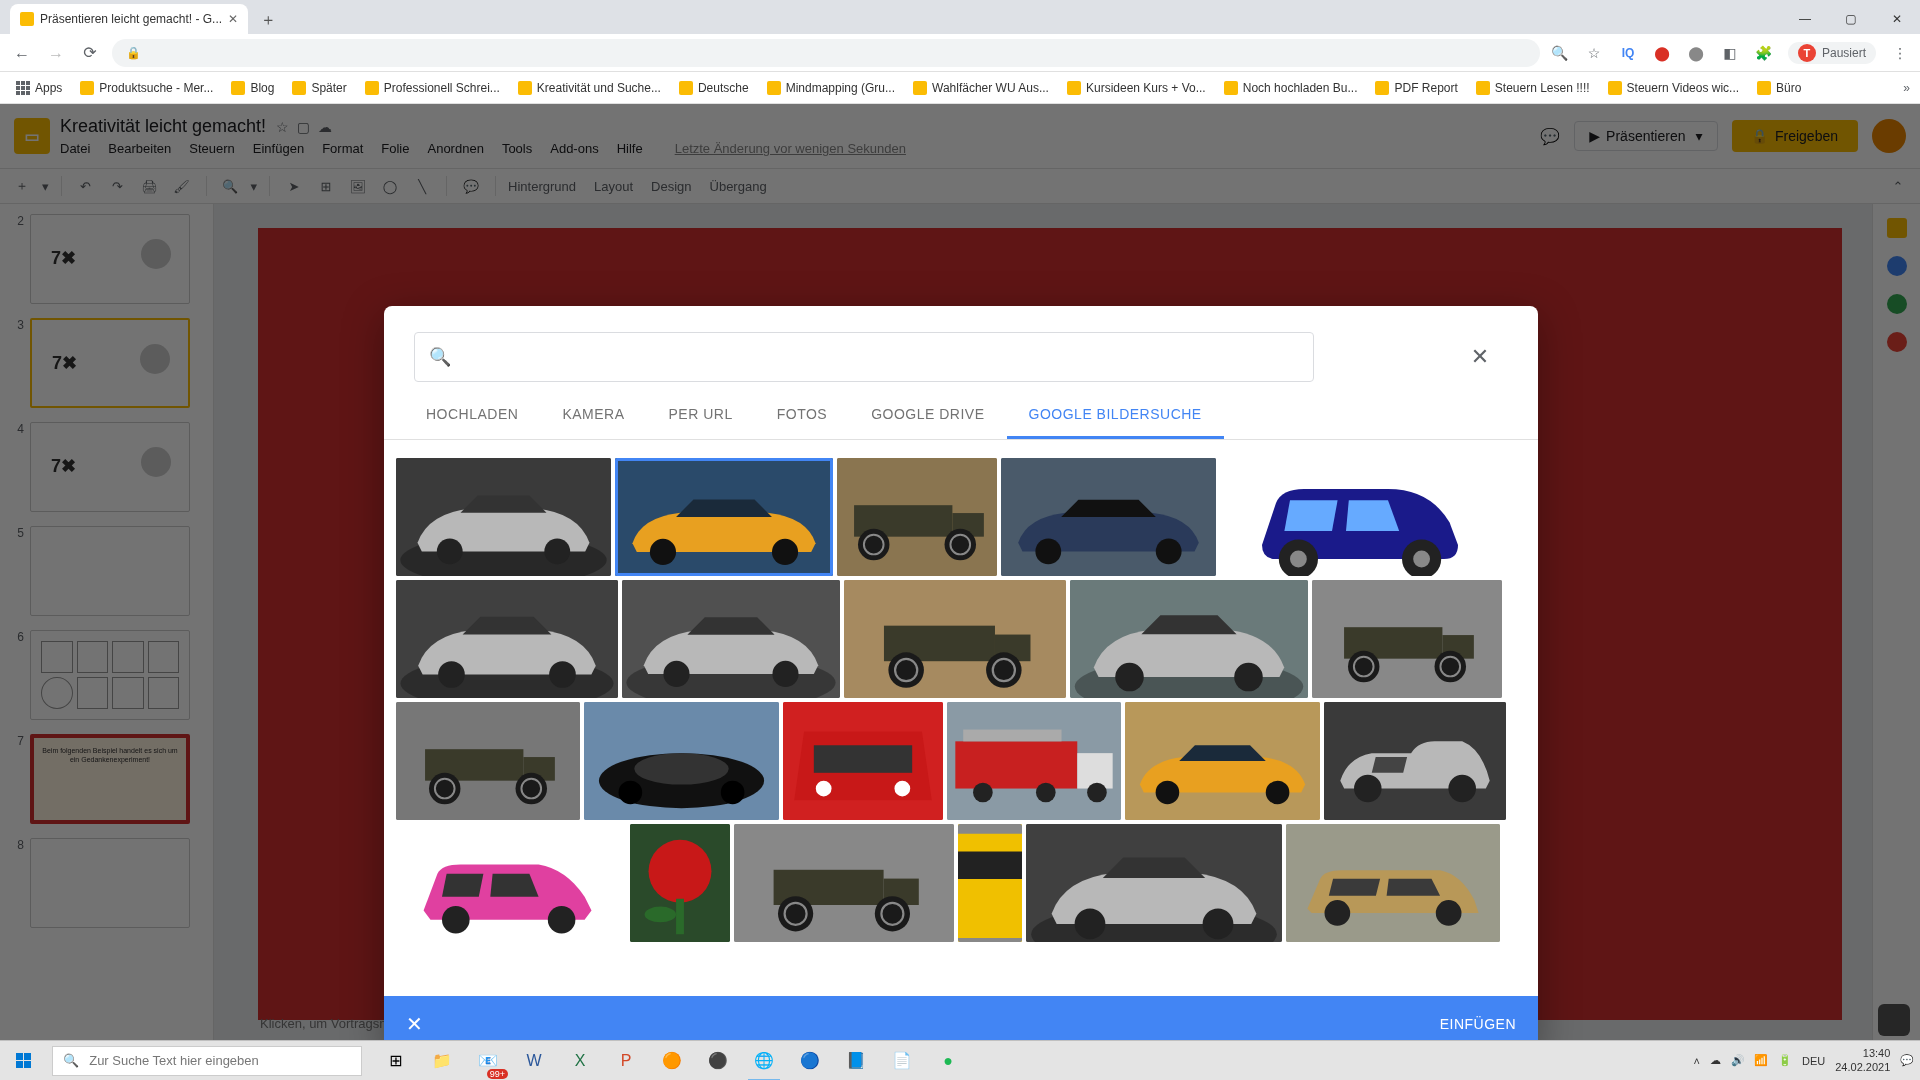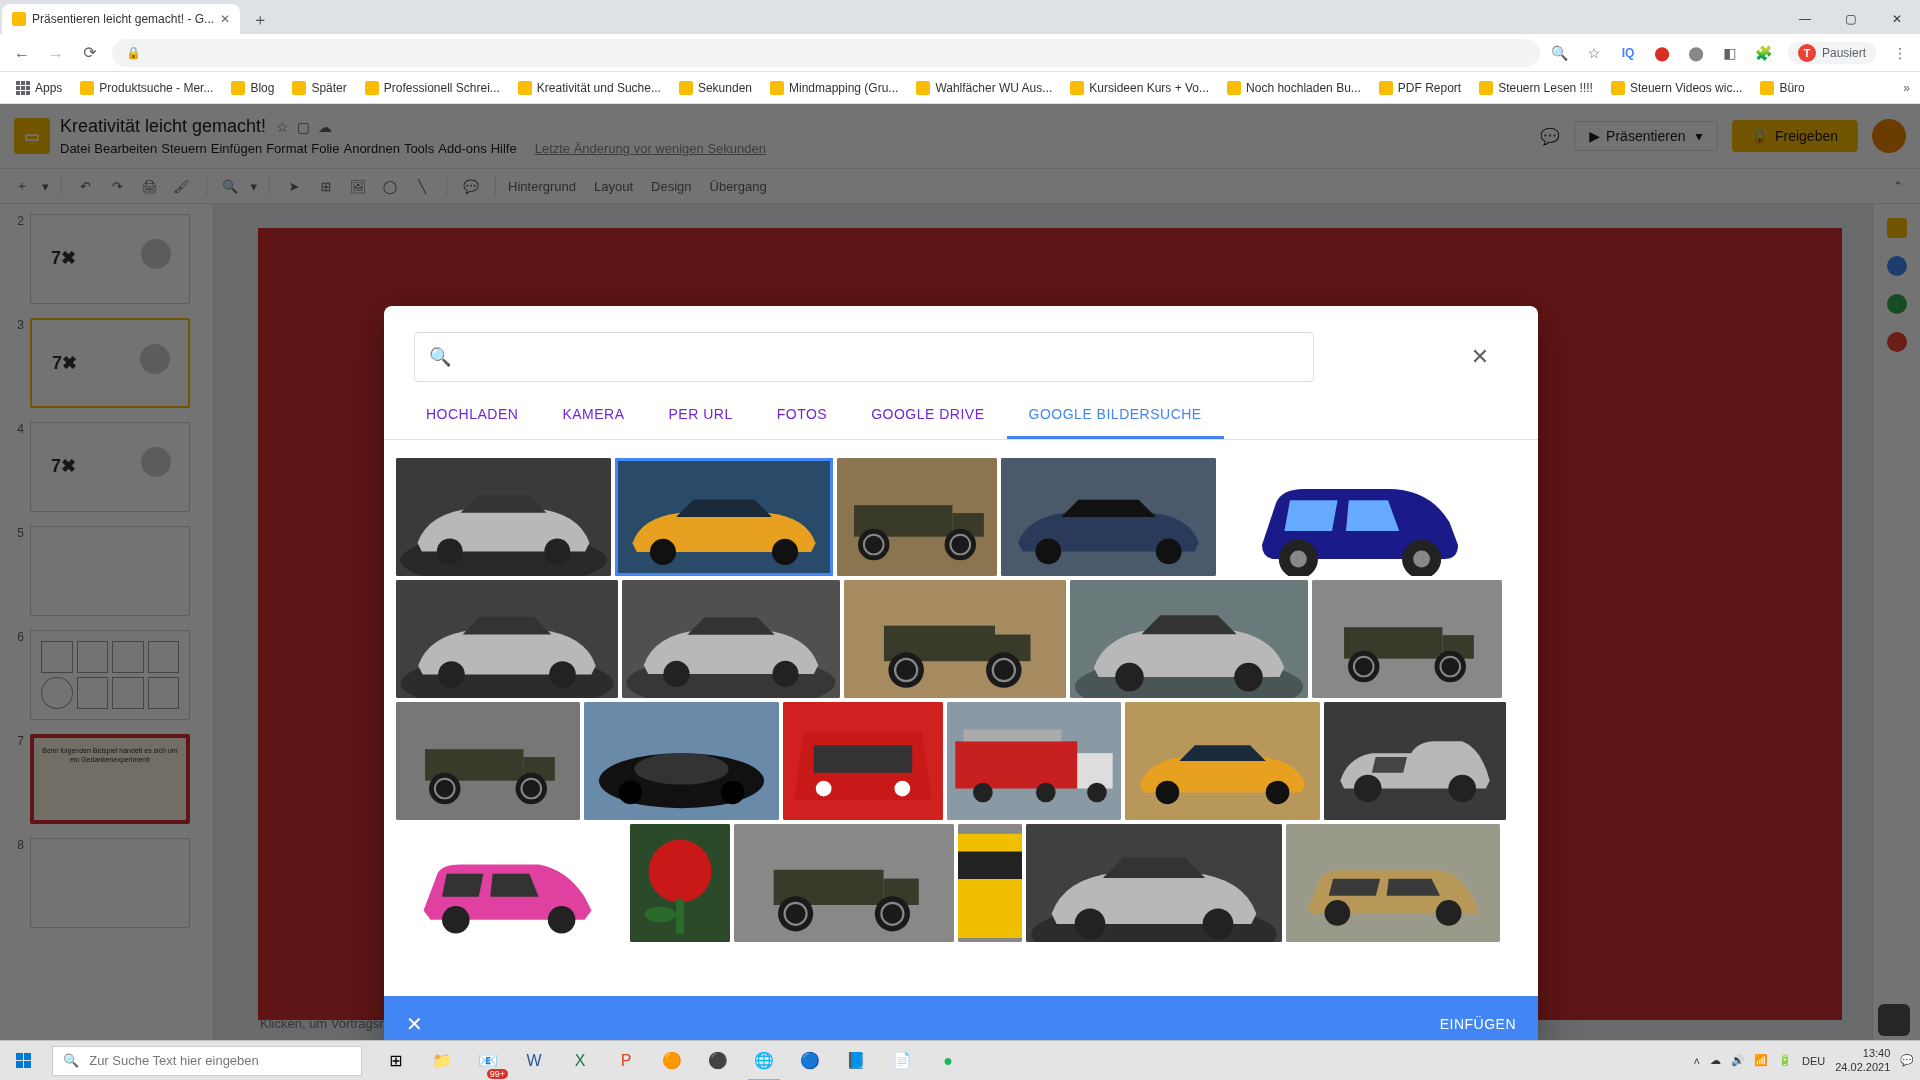--- a/index.html
+++ b/index.html
@@ -1,20 +1,20 @@
 <!DOCTYPE html>
 <html><head>
 <meta charset="utf-8">
 <style>
 * { margin: 0; padding: 0; box-sizing: border-box; font-family: Arial, sans-serif; }
 body { width: 1920px; height: 1080px; overflow: hidden; background: #fff; position: relative; }
 
 
 .browser-frame { width: 100%; height: 100%; display: flex; flex-direction: column; }
-.tab-bar { height: 34px; background: #dee1e6; display: flex; align-items: flex-end; padding-left: 2px; }
+.tab-bar { height: 34px; background: #dee1e6; display: flex; align-items: flex-end; padding-left: 10px; }
 .tab { background: #fff; height: 30px; min-width: 220px; border-radius: 8px 8px 0 0; display: flex; align-items: center; padding: 0 10px; font-size: 12px; color: #333; gap: 6px; }
 .tab .favicon { width: 14px; height: 14px; background: #fbbc04; border-radius: 2px; }
 .tab .close { margin-left: auto; color: #666; cursor: pointer; }
 .newtab { width: 28px; height: 28px; display: flex; align-items: center; justify-content: center; color: #555; margin-left: 6px; }
 .window-ctrls { margin-left: auto; display: flex; height: 30px; }
 .window-ctrls div { width: 46px; display: flex; align-items: center; justify-content: center; color: #333; font-size: 12px;}
 
 .addr-bar { height: 38px; background: #fff; display: flex; align-items: center; padding: 0 10px; gap: 10px; border-bottom: 1px solid #e0e0e0;}
 .nav-btn { width: 24px; height: 24px; display: flex; align-items: center; justify-content: center; color: #5f6368; border-radius: 50%; }
 .nav-btn.disabled { color: #bbb; }
@@ -31,21 +31,21 @@
 
 
 .app-area { flex: 1; position: relative; background: #fff; }
 .dim-overlay { position: absolute; inset: 0; background: rgba(0,0,0,0.55); z-index: 5; }
 
 .slides-header { height: 64px; display:flex; align-items:center; padding: 6px 14px; gap: 10px;}
 .slides-logo { width:36px; height:36px; background:#fbbc04; border-radius:4px; display:flex; align-items:center; justify-content:center; color:#fff; font-weight:bold; }
 .slides-title-area { display:flex; flex-direction:column; gap:2px;}
 .slides-title { font-size:18px; color:#202124; display:flex; align-items:center; gap:10px;}
 .slides-title .mini-icons { display:flex; gap:8px; color:#5f6368; font-size:14px;}
-.slides-menu { display:flex; gap:4px; font-size:13px; color:#202124; margin-top:2px;}
+.slides-menu { display:flex; gap:18px; font-size:13px; color:#202124; margin-top:2px;}
 .slides-header-right { margin-left:auto; display:flex; align-items:center; gap:14px;}
 .present-btn { display:flex; align-items:center; gap:6px; padding:6px 14px; border:1px solid #dadce0; border-radius:4px; font-size:14px; color:#202124;}
 .share-btn { background:#fbbc04; color:#202124; padding:8px 20px; border-radius:4px; font-size:14px; display:flex; align-items:center; gap:6px;}
 .user-avatar-main { width:34px;height:34px;border-radius:50%; background:#ea8600;}
 
 .toolbar { height:36px; border-top:1px solid #e0e0e0; border-bottom:1px solid #e0e0e0; display:flex; align-items:center; padding:0 10px; gap:8px; font-size:13px; color:#5f6368;}
 .tool-sep { width:1px; height:20px; background:#e0e0e0; margin:0 4px;}
 .tool-icon { width:24px; height:24px; display:flex;align-items:center;justify-content:center;}
 
 .slides-body { display:flex; height: calc(100% - 100px); }
@@ -61,21 +61,21 @@
 
 .speaker-notes { position:absolute; bottom:36px; left:260px; right:60px; height:28px; font-size:13px; color:#777;}
 
 
 .modal { position:absolute; left:384px; top:202px; width:1154px; height:746px; background:#fff; border-radius:8px; box-shadow: 0 10px 40px rgba(0,0,0,0.35); z-index:10; display:flex; flex-direction:column; overflow:hidden;}
 .modal-search-row { padding: 26px 30px 10px; display:flex; align-items:center; gap:20px;}
 .search-box { flex:1; height:50px; border:1px solid #dadce0; border-radius:4px; display:flex; align-items:center; padding:0 14px; gap:14px; max-width:900px;}
 .search-box input { border:none; outline:none; font-size:16px; flex:1; color:#202124;}
 .modal-close { margin-left:auto; width:36px; height:36px; display:flex; align-items:center; justify-content:center; color:#5f6368; font-size:22px; margin-right:10px;}
 .modal-tabs { display:flex; padding: 0 20px; border-bottom:1px solid #e0e0e0;}
-.modal-tab { padding: 14px 22px; font-size:14px; letter-spacing:0.5px; color:#6d28d9; text-transform:uppercase; font-weight:500;}
+.modal-tab { padding: 14px 22px; font-size:14px; letter-spacing:0.5px; color:#737373; text-transform:uppercase; font-weight:500;}
 .modal-tab.active { color:#4285f4; border-bottom:3px solid #4285f4;}
 .modal-body { flex:1; overflow-y:auto; padding: 18px 12px; display:flex; flex-wrap:wrap; gap:4px; align-content:flex-start;}
 .img-result { height:118px; background:linear-gradient(135deg,#888,#555); border-radius:2px; position:relative; overflow:hidden;}
 .img-result.selected { outline:3px solid #4285f4; outline-offset:-3px;}
 .modal-footer { height:56px; background:#4285f4; display:flex; align-items:center; padding:0 22px;}
 .footer-close { color:#fff; font-size:20px; }
 .footer-insert { margin-left:auto; color:#fff; font-size:14px; font-weight:500; letter-spacing:0.5px;}
 
 
 .car-svg { width:100%; height:100%; }
@@ -165,21 +165,21 @@
         <div class="bookmark">
           <span class="bicon"></span>
           <span>Professionell Schrei...</span>
         </div>
         <div class="bookmark">
           <span class="bicon"></span>
           <span>Kreativität und Suche...</span>
         </div>
         <div class="bookmark">
           <span class="bicon"></span>
-          <span>Sekunden</span>
+          <span>Deutsche</span>
         </div>
         <div class="bookmark">
           <span class="bicon"></span>
           <span>Mindmapping (Gru...</span>
         </div>
         <div class="bookmark">
           <span class="bicon"></span>
           <span>Wahlfächer WU Aus...</span>
         </div>
         <div class="bookmark">

